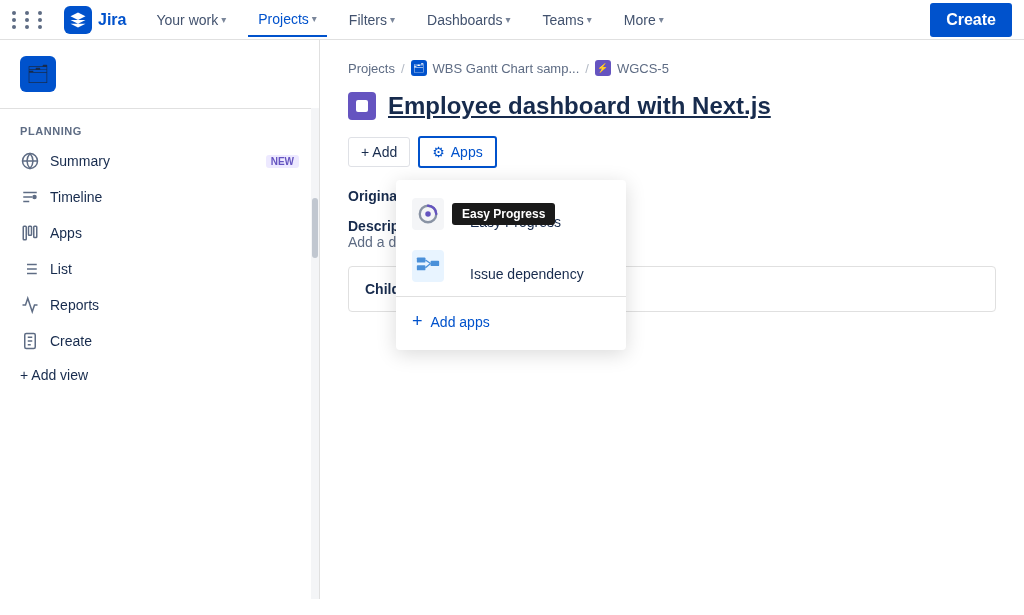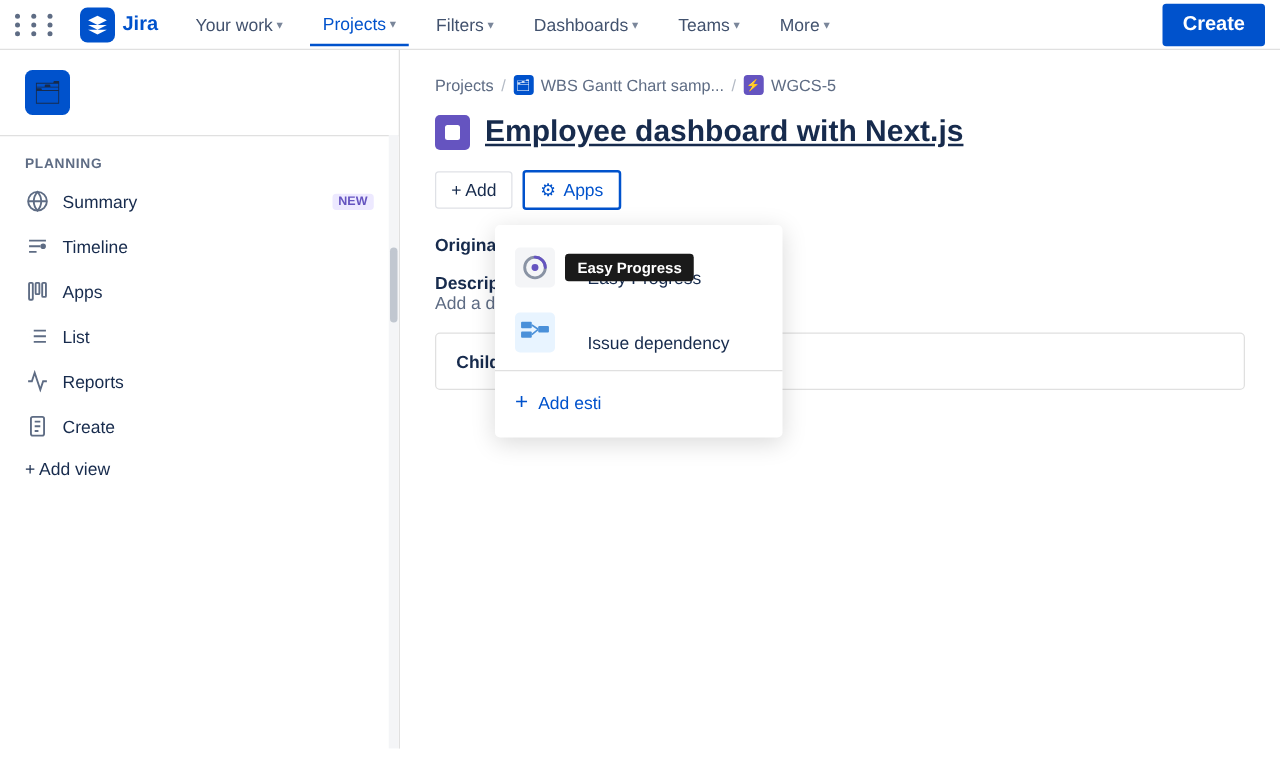--- a/index.html
+++ b/index.html
@@ -348,21 +348,21 @@
               <line x1="11" y1="13" x2="17" y2="8" stroke="#4a90d9" stroke-width="1.5"></line>
             </svg>
           </div>
           <span>Issue dependency</span>
         </div>
 
         <div class="dropdown-divider"></div>
 
         <div class="dropdown-add-apps">
           <span class="plus-icon">+</span>
-          <span>Add esti</span>
+          <span>Add apps</span>
         </div>
       </div>
     </div>
 
     <div class="field-row">
       <span class="field-label">Original esti...</span>
     </div>
 
     <div class="field-row">
       <span class="field-label">Descriptio...</span>

